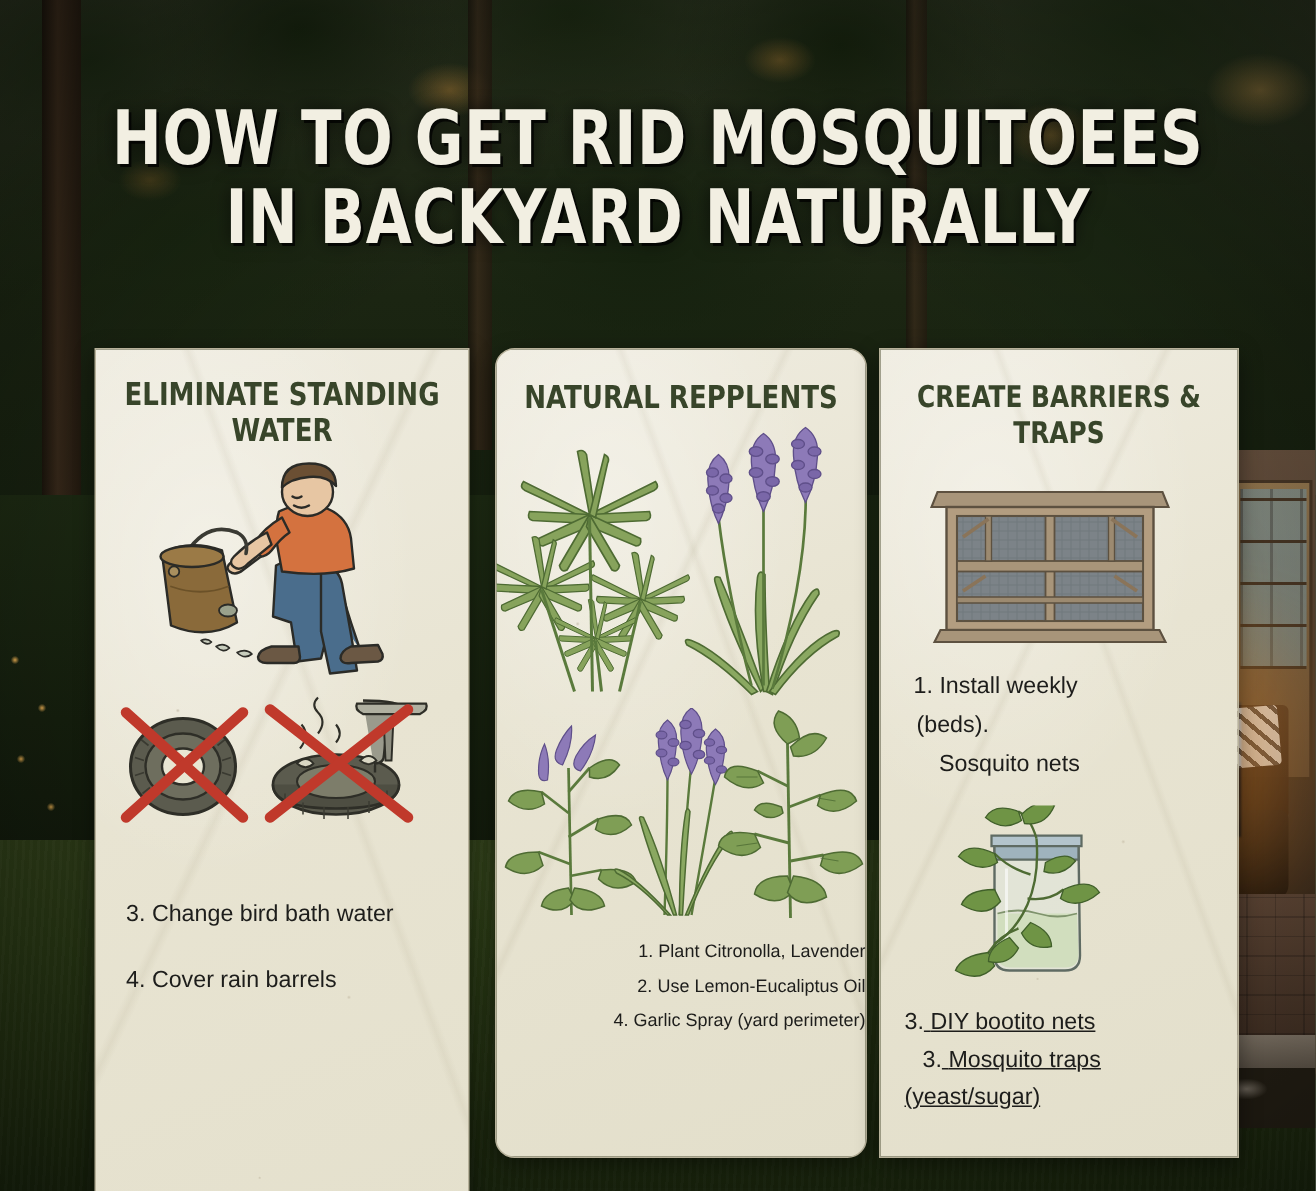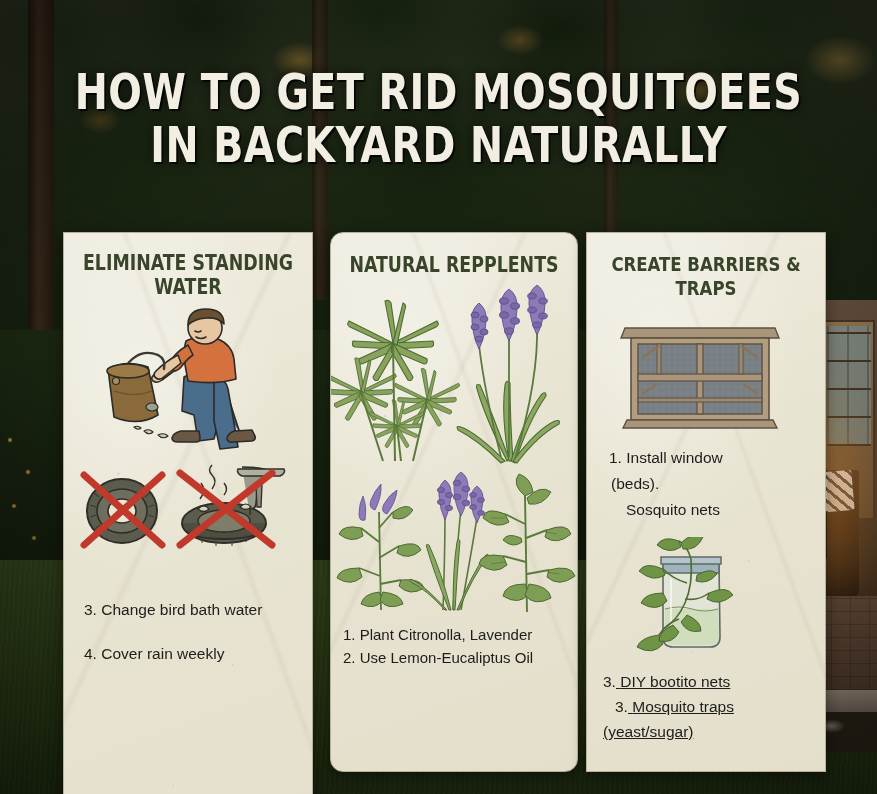--- a/index.html
+++ b/index.html
@@ -344,21 +344,21 @@
     </svg>
   </div>
 
   <ul class="list" style="margin:24px 0 0 20px;line-height:44px;">
     <li>
       <span class="num">3.</span>
       <span>Change bird bath water</span>
     </li>
     <li>
       <span class="num">4.</span>
-      <span>Cover rain weekly</span>
+      <span>Cover rain barrels</span>
     </li>
   </ul>
 </div>
 
 <div class="panel" id="panel2">
   <div class="panel-head">NATURAL REPPLENTS</div>
 
   <div class="art" id="plants-top">
     <svg viewBox="0 0 248 185" width="248" height="185">
 
@@ -536,28 +536,32 @@
           <path d="M198 112 q20 2 22 14 q-17 9 -26 -3 z"></path>
           <path d="M190 66 q-14 -6 -18 2 q10 9 19 2 z"></path>
         </g>
         <g stroke="#4e6b33" stroke-width=".7" fill="none" opacity=".8">
           <path d="M160 46 l14 0 M160 92 l14 -2 M226 62 l-12 -2 M228 102 l-12 -2"></path>
         </g>
       </g>
     </svg>
   </div>
 
-  <ul class="list" style="margin:6px 0 0 12px;font-size:15px;line-height:23px;">
+  <ul class="list" style="margin:6px 0 0 12px;font-size:12px;line-height:23px;text-align:right;">
     <li>
       <span class="num">1.</span>
       <span>Plant Citronolla, Lavender</span>
     </li>
     <li>
       <span class="num">2.</span>
       <span>Use Lemon-Eucaliptus Oil</span>
+    </li>
+    <li>
+      <span class="num">4.</span>
+      <span>Garlic Spray (yard perimeter)</span>
     </li>
   </ul>
 </div>
 
 <div class="panel" id="panel3">
   <div class="panel-head">CREATE BARRIERS &amp; TRAPS</div>
 
   <div class="art" id="window-art">
     <svg viewBox="0 0 226 115" width="226" height="115">
 
@@ -585,21 +589,21 @@
           <path d="M171 80 L156 70"></path>
       </g>
 
       <path d="M40 106 L186 106 L190 114 L36 114 Z" fill="#a8957a" stroke="#5d5140" stroke-width="1.4"></path>
     </svg>
   </div>
 
   <ul class="list" style="margin:16px 0 0 22px;line-height:26px;">
     <li>
       <span class="num">1.</span>
-      <span>Install window</span>
+      <span>Install weekly</span>
     </li>
     <li style="padding-left:2px;">
       <span>(beds).</span>
     </li>
     <li style="padding-left:17px;">
       <span>Sosquito nets</span>
     </li>
   </ul>
 
   <div class="art" id="jar-art">

